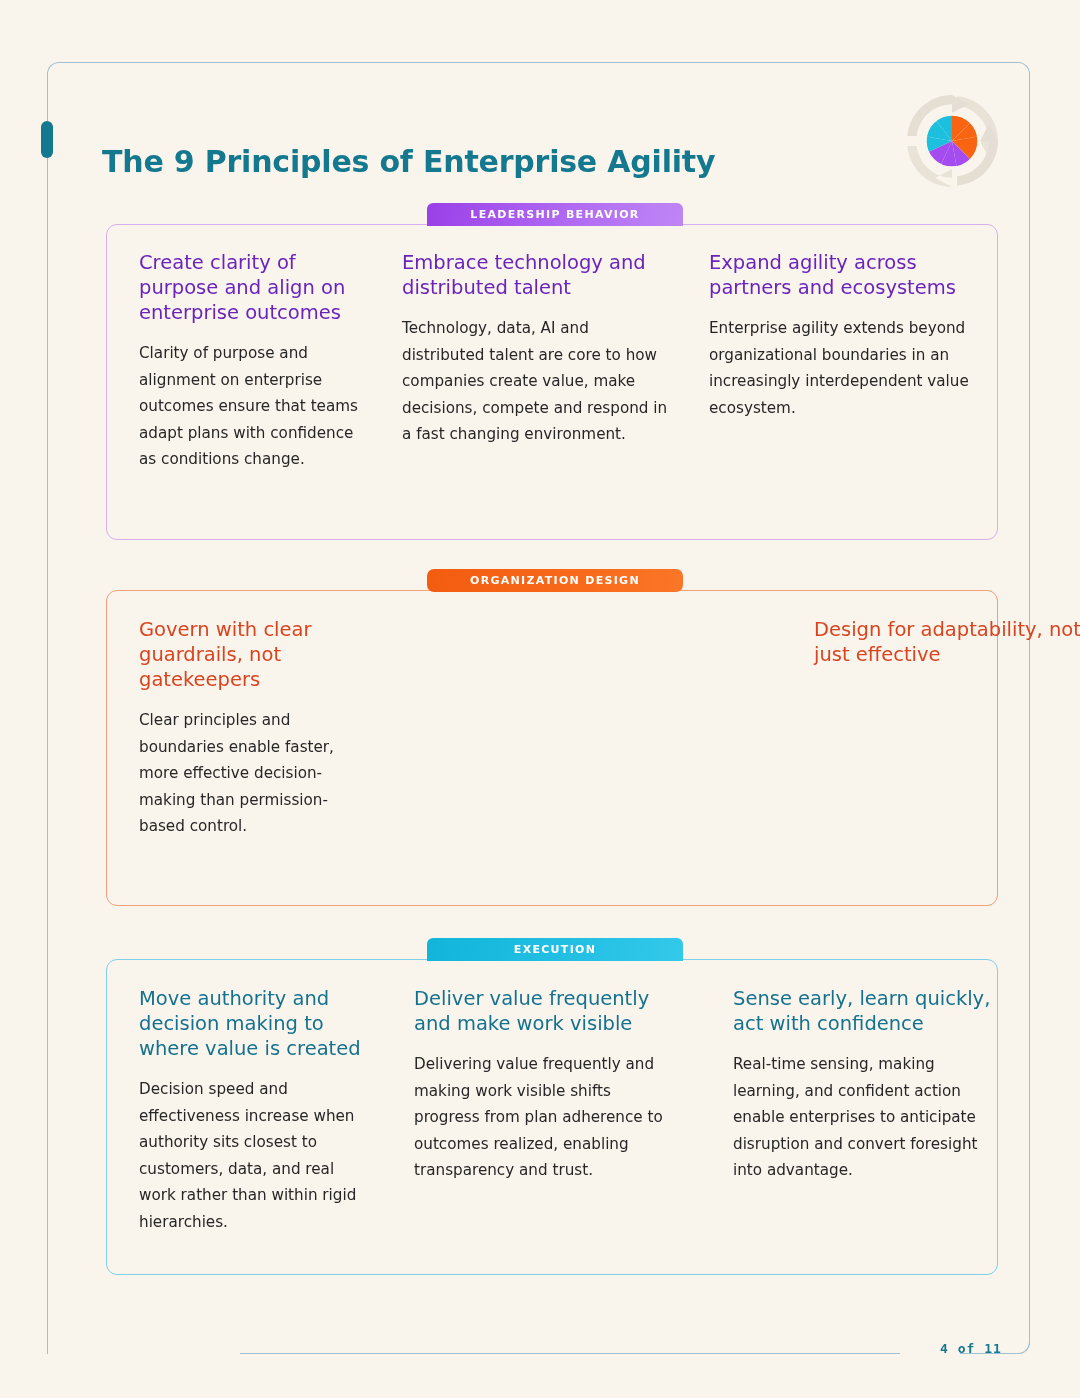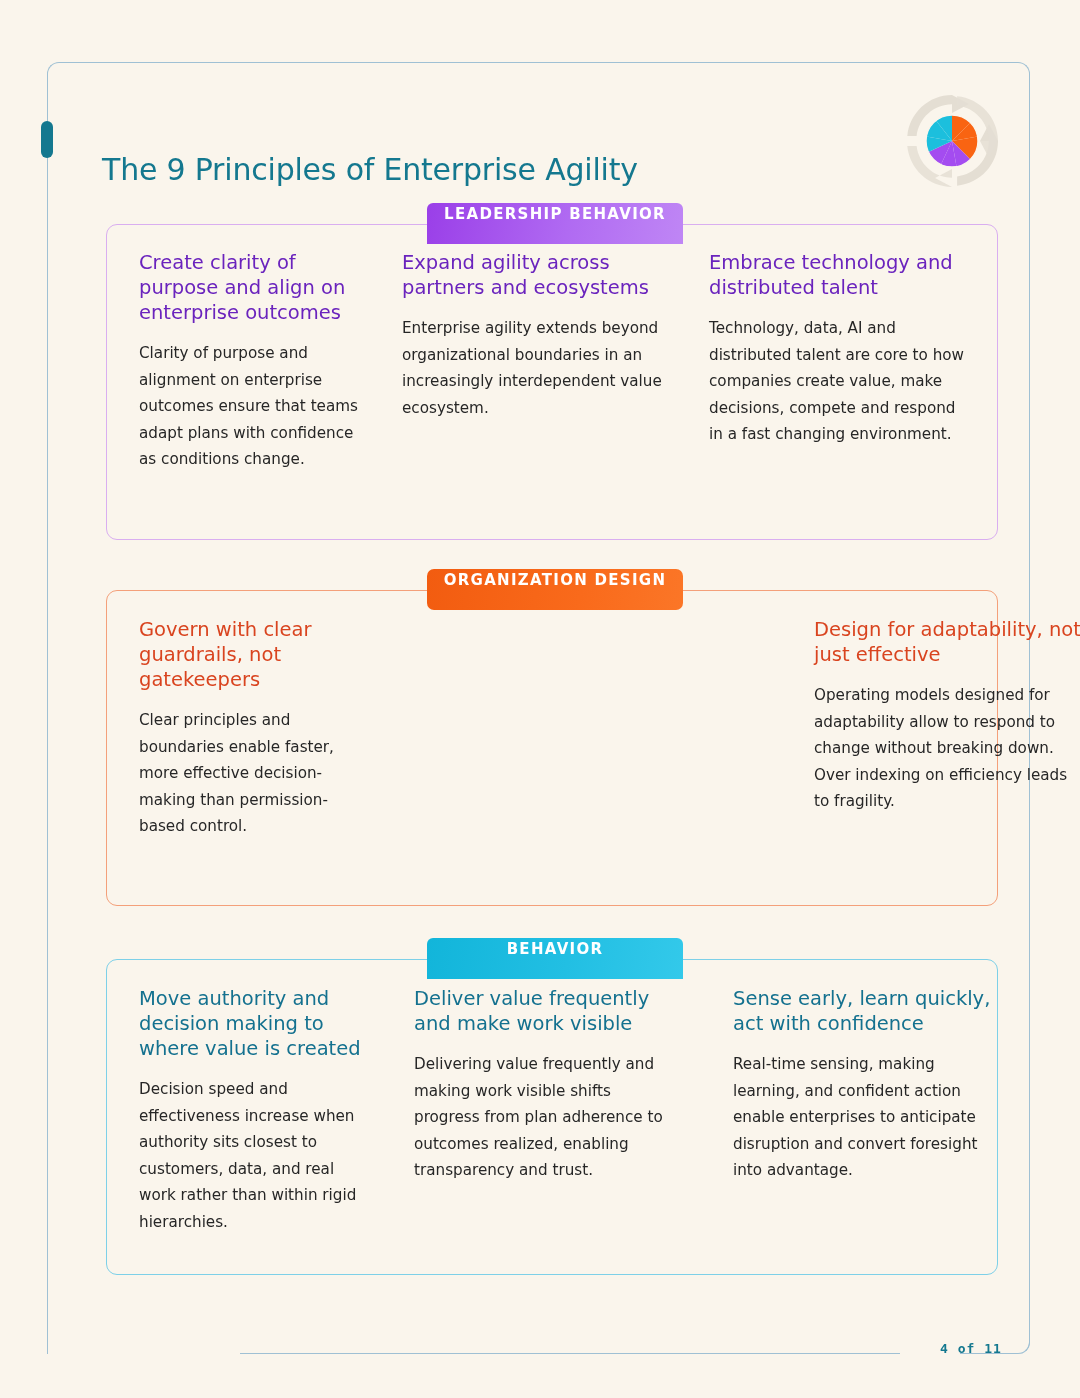--- a/index.html
+++ b/index.html
@@ -78,23 +78,23 @@
     width: 12px;
     height: 37px;
     border-radius: 6px;
     background: #14788f;
   }
 
   
   .page-title {
     position: absolute;
     left: 102px;
-    top: 132px;
+    top: 124px;
     font-size: 30px;
-    font-weight: normal;
+    font-weight: bold;
     color: #14788f;
     letter-spacing: -0.2px;
     white-space: nowrap;
   }
 
   .logo {
     position: absolute;
     left: 903px;
     top: 92px;
     width: 98px;
@@ -111,24 +111,24 @@
     border-radius: 11px;
   }
   .section.s1 { top: 224px;  height: 316px; border-color: #d9aef0; }
   .section.s2 { top: 590px;  height: 316px; border-color: #f4a07a; }
   .section.s3 { top: 959px;  height: 316px; border-color: #7dd0e8; }
 
   .badge {
     position: absolute;
     left: 427px;
     width: 256px;
-    height: 41px;
+    height: 23px;
     line-height: 23px;
     text-align: center;
-    font-size: 15px;
+    font-size: 11px;
     font-weight: bold;
     letter-spacing: 1.3px;
     color: #ffffff;
     border-top-left-radius: 6px;
     border-top-right-radius: 6px;
     box-sizing: border-box;
   }
   .badge.b1 { top: 203px; background: linear-gradient(100deg, #9a3fe8 0%, #b06af2 55%, #bf86f5 100%); }
   .badge.b2 { top: 569px; background: linear-gradient(100deg, #f25c10 0%, #f96a1b 60%, #fb7627 100%); border-radius: 7px; }
   .badge.b3 { top: 938px; background: linear-gradient(100deg, #12b5da 0%, #22bfe3 55%, #33c9ea 100%); }
@@ -220,44 +220,43 @@
   </div>
 
   <div class="section s1"></div>
   <div class="badge b1">LEADERSHIP BEHAVIOR</div>
   <div class="cols c1">
     <div class="col">
       <h2 class="card-title t-purple">Create clarity of purpose and align on enterprise outcomes</h2>
       <p class="card-body">Clarity of purpose and alignment on enterprise outcomes ensure that teams adapt plans with confidence as conditions change.</p>
     </div>
     <div class="col">
+      <h2 class="card-title t-purple">Embrace technology and distributed talent</h2>
+      <p class="card-body">Technology, data, AI and distributed talent are core to how companies create value, make decisions, compete and respond in a fast changing environment.</p>
+    </div>
+    <div class="col">
       <h2 class="card-title t-purple">Expand agility across partners and ecosystems</h2>
       <p class="card-body">Enterprise agility extends beyond organizational boundaries in an increasingly interdependent value ecosystem.</p>
-    </div>
-    <div class="col">
-      <h2 class="card-title t-purple">Embrace technology and distributed talent</h2>
-      <p class="card-body">Technology, data, AI and distributed talent are core to how companies create value, make decisions, compete and respond in a fast changing environment.</p>
     </div>
   </div>
 
   <div class="section s2"></div>
   <div class="badge b2">ORGANIZATION DESIGN</div>
   <div class="cols c2">
     <div class="col">
       <h2 class="card-title t-orange">Govern with clear guardrails, not gatekeepers</h2>
       <p class="card-body">Clear principles and boundaries enable faster, more effective decision-making than permission-based control.</p>
     </div>
     <div class="col">
       <h2 class="card-title t-orange">Design for adaptability, not just effective</h2>
-      <p class="card-body">Operating models designed for adaptability allow to respond to change without breaking down. Over indexing on efficiency leads to fragility.</p>
     </div>
   </div>
 
   <div class="section s3"></div>
-  <div class="badge b3">BEHAVIOR</div>
+  <div class="badge b3">EXECUTION</div>
   <div class="cols c3">
     <div class="col">
       <h2 class="card-title t-teal">Move authority and decision making to where value is created</h2>
       <p class="card-body">Decision speed and effectiveness increase when authority sits closest to customers, data, and real work rather than within rigid hierarchies.</p>
     </div>
     <div class="col">
       <h2 class="card-title t-teal">Deliver value frequently and make work visible</h2>
       <p class="card-body">Delivering value frequently and making work visible shifts progress from plan adherence to outcomes realized, enabling transparency and trust.</p>
     </div>
     <div class="col">

